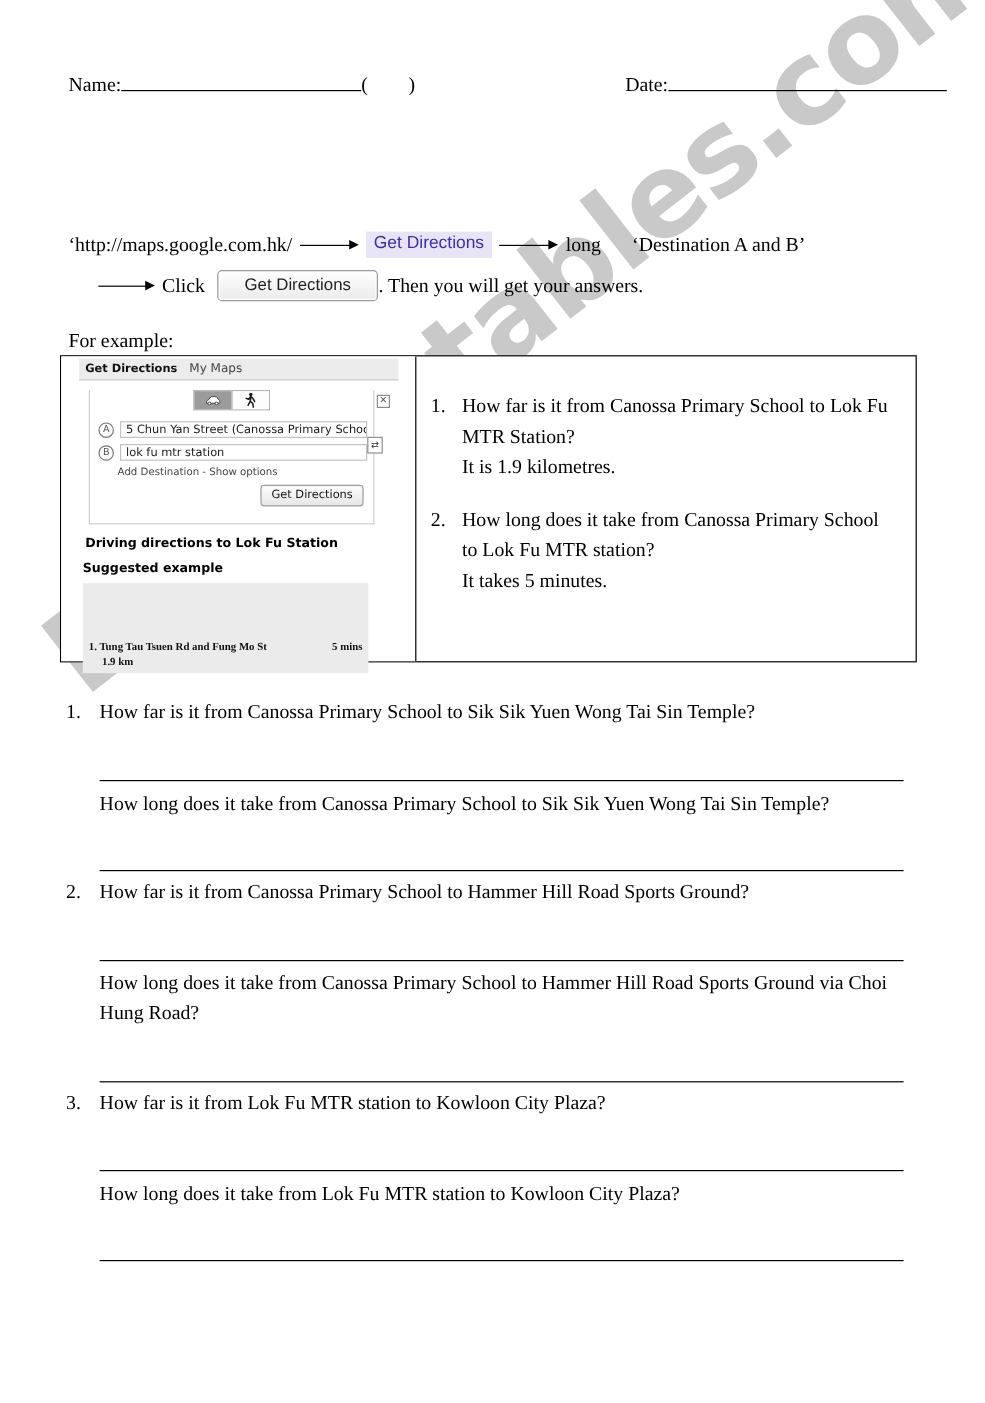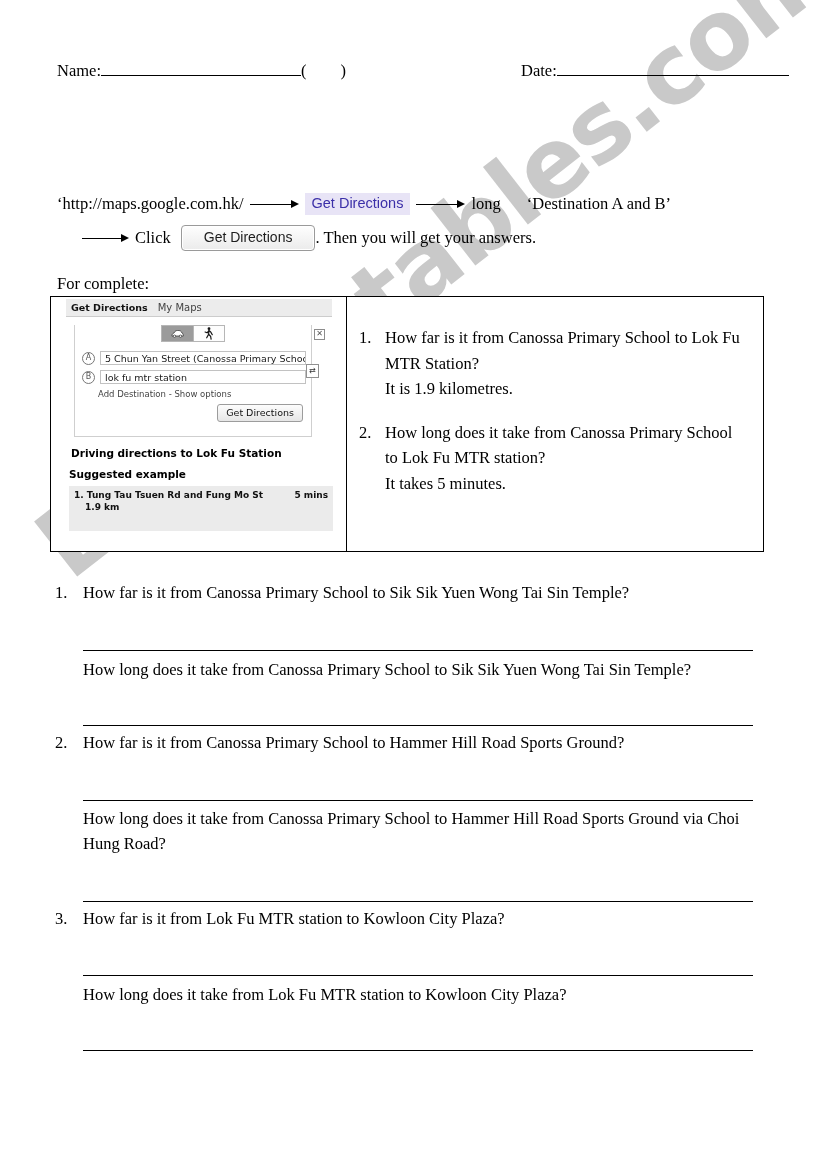--- a/index.html
+++ b/index.html
@@ -323,39 +323,41 @@
     color: #000;
   }
   #suggested-title {
     margin: 9px 0 0 3px;
     font-size: 10.5px;
     font-weight: bold;
     color: #000;
   }
   #route-row {
     margin: 6px 0 0 3px;
-    width: 264px;
+    width: 238px;
     background: #ebebeb;
-    padding: 4px 5px 19px 5px;
-    box-sizing: border-box;
+    padding: 4px 5px 5px 5px;
+    box-sizing: border-box;
+    font-family: Liberation Serif, serif;
   }
   #route-top {
     display: flex;
     justify-content: space-between;
     align-items: baseline;
   }
   #route-name {
     font-size: 9px;
     font-weight: bold;
     color: #111;
   }
   #route-time {
     font-size: 9px;
     font-weight: bold;
     color: #111;
+    margin-top: 44px;
   }
   #route-distance {
     font-size: 9px;
     font-weight: bold;
     color: #111;
     margin-top: 2px;
     margin-left: 11px;
   }
 
   
@@ -428,21 +430,21 @@
     <span class="arrow short">
         <span class="shaft"></span>
         <span class="head"></span>
       </span>
     <span>Click</span>
     <span class="word-gap"></span>
     <span class="gd-button">Get Directions</span>
     <span>. Then you will get your answers.</span>
   </div>
 
-  <div id="for-example-label">For complete:</div>
+  <div id="for-example-label">For example:</div>
 
   <div id="example-box">
 
     <div id="example-left">
       <div id="maps-mock">
 
         <div id="maps-tabbar">
           <span id="maps-tab-directions">Get Directions</span>
           <span id="maps-tab-mymaps">My Maps</span>
         </div>

